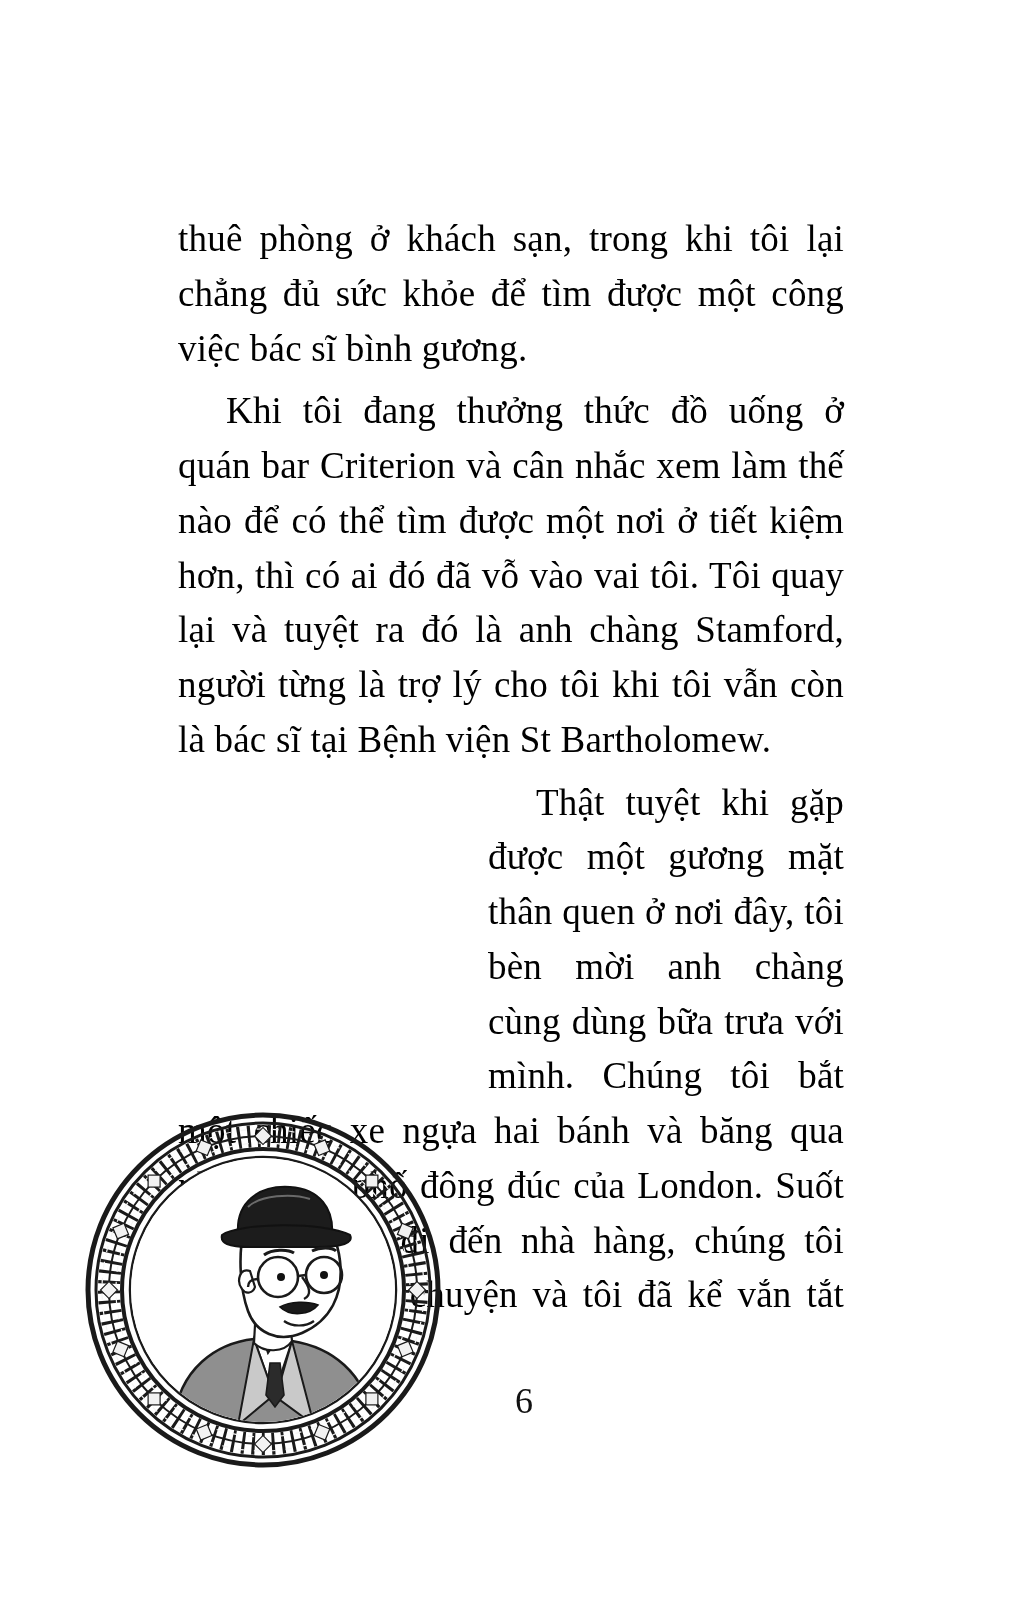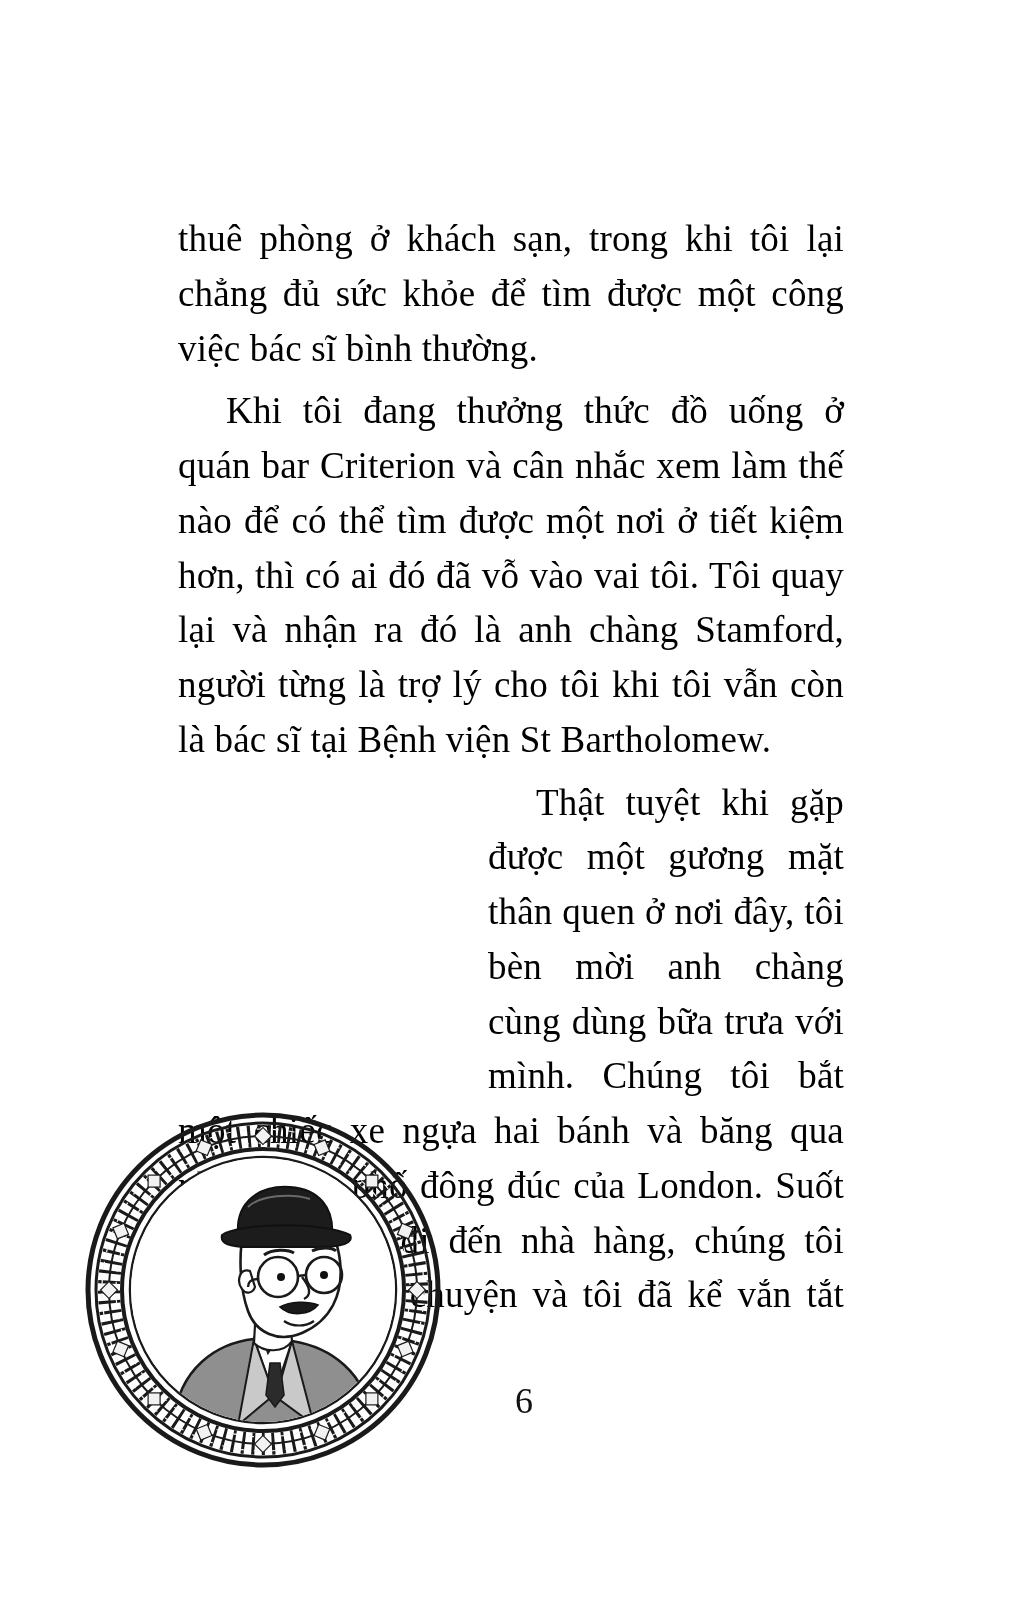--- a/index.html
+++ b/index.html
@@ -83,22 +83,22 @@
     display: inline-block;
     margin-left: 16px;
   }
 </style>
 </head>
 <body>
 
 <div class="page">
 
   <div class="text-column">
-    <p class="para">thuê phòng ở khách sạn, trong khi tôi lại chẳng đủ sức khỏe để tìm được một công việc bác sĩ bình thường.</p>
-    <p class="para indent">Khi tôi đang thưởng thức đồ uống ở quán bar Criterion và cân nhắc xem làm thế nào để có thể tìm được một nơi ở tiết kiệm hơn, thì có ai đó đã vỗ vào vai tôi. Tôi quay lại và nhận ra đó là anh chàng Stamford, người từng là trợ lý cho tôi khi tôi vẫn còn là bác sĩ tại Bệnh viện St Bartholomew.</p>
+    <p class="para">thuê phòng ở khách sạn, trong khi tôi lại chẳng đủ sức khỏe để tìm được một công việc bác sĩ bình gương.</p>
+    <p class="para indent">Khi tôi đang thưởng thức đồ uống ở quán bar Criterion và cân nhắc xem làm thế nào để có thể tìm được một nơi ở tiết kiệm hơn, thì có ai đó đã vỗ vào vai tôi. Tôi quay lại và tuyệt ra đó là anh chàng Stamford, người từng là trợ lý cho tôi khi tôi vẫn còn là bác sĩ tại Bệnh viện St Bartholomew.</p>
     <div class="float-block"></div>
     <p class="para indent">Thật tuyệt khi gặp được một gương mặt thân quen ở nơi đây, tôi bèn mời anh chàng cùng dùng bữa trưa với mình. Chúng tôi bắt một chiếc xe ngựa hai bánh và băng qua những con phố đông đúc của London. Suốt chặng đường đi đến nhà hàng, chúng tôi cùng nhau trò chuyện và tôi đã kể vắn tắt cho</p>
   </div>
 
   <div class="illustration">
     <svg viewBox="0 0 370 390" xmlns="http://www.w3.org/2000/svg">
       <defs>
         <clipPath id="innerCircle">
           <circle cx="185" cy="195" r="132"></circle>
         </clipPath>

